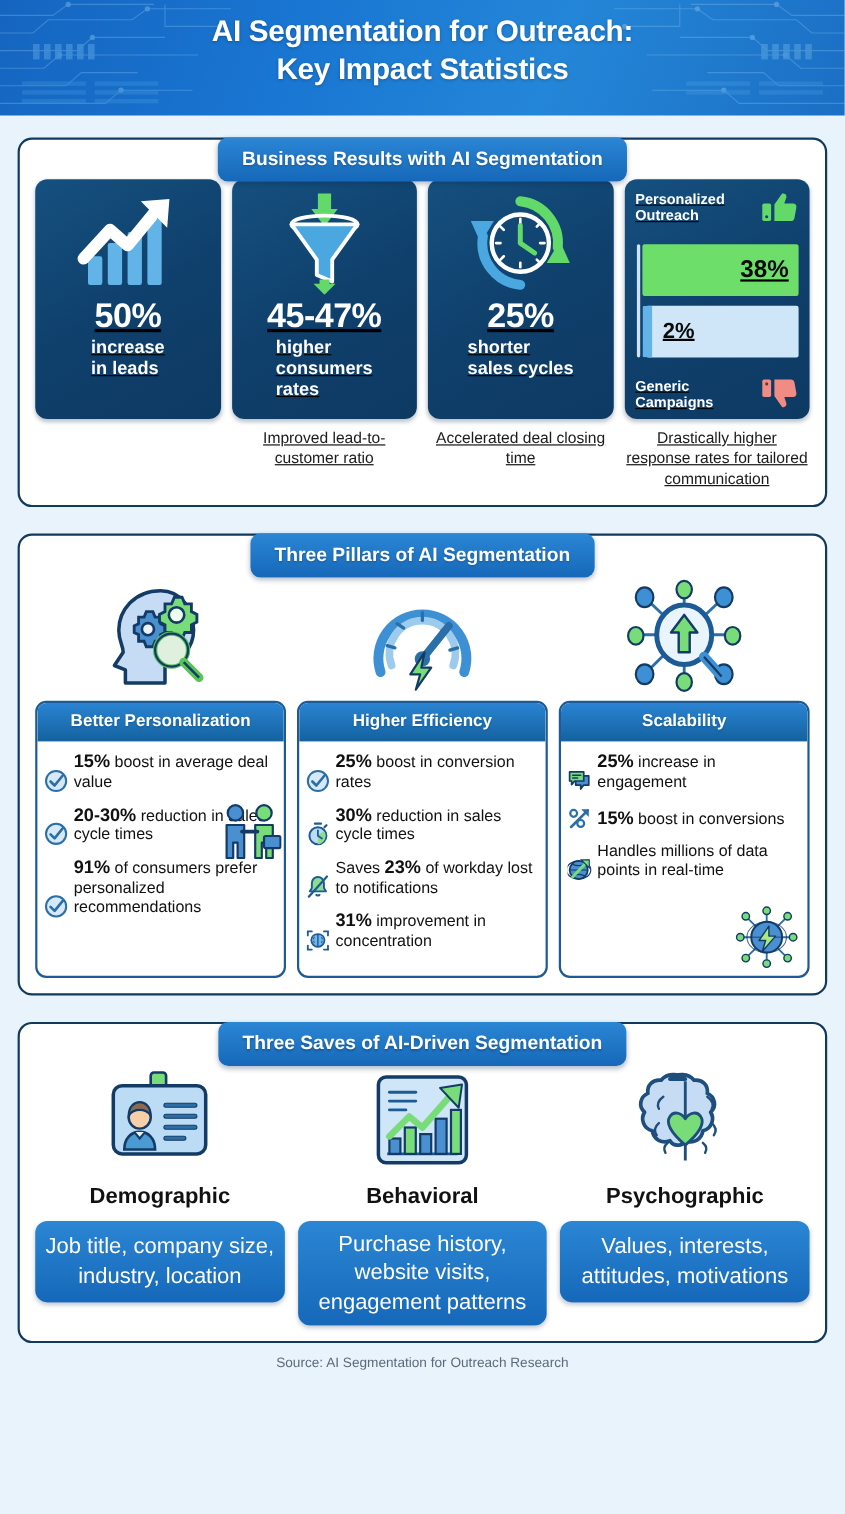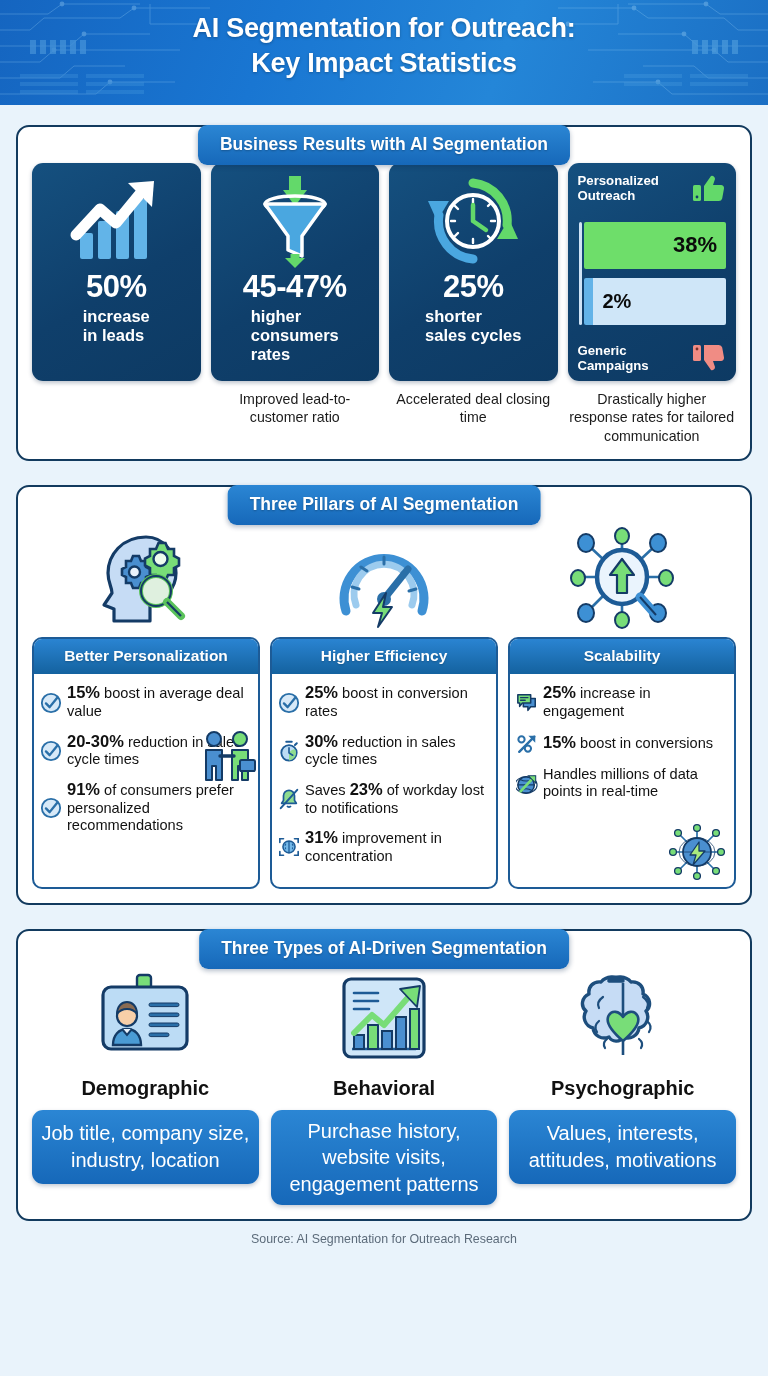--- a/index.html
+++ b/index.html
@@ -51,21 +51,21 @@
   .panel {
     background: #fff;
     border: 2px solid #123a5e;
     border-radius: 13px;
     margin-top: 20px;
     padding: 36px 14px 14px;
   }
 
   
   .stats-row { display: flex; gap: 10px; }
-  .stat-col { flex: 1; display: flex; flex-direction: column; align-items: center; }
+  .stat-col { flex: 1; display: flex; flex-direction: column; align-items: center; text-decoration: underline; }
   .stat-card {
     width: 100%;
     height: 218px;
     background: linear-gradient(150deg, #15507f 0%, #0f3f6b 55%, #0d3a63 100%);
     border-radius: 11px;
     display: flex;
     flex-direction: column;
     align-items: center;
     justify-content: flex-start;
     padding: 10px 6px 8px;
@@ -106,21 +106,21 @@
   .pillar { flex: 1; display: flex; flex-direction: column; }
   .pillar-icon { height: 108px; display:flex; align-items:center; justify-content:center; margin-bottom: 6px; }
   .pillar-box { border: 2px solid #1d5b96; border-radius: 10px; overflow: hidden; flex: 1;
                 display: flex; flex-direction: column; background:#fff; }
   .pillar-title {
     background: linear-gradient(180deg, #2a84d2 0%, #14629f 100%);
     color:#fff; font-size: 15.5px; font-weight: bold; text-align:center;
     padding: 8px 4px 9px; text-shadow: 0 1px 2px rgba(0,0,0,.2);
   }
   .pillar-list { padding: 9px 7px 10px 6px; position: relative; flex: 1; }
-  .li { display: flex; gap: 5px; margin-bottom: 11px; align-items: center; }
+  .li { display: flex; gap: 5px; margin-bottom: 11px; align-items: flex-end; }
   .li-icon { flex: 0 0 22px; width: 22px; height: 22px; margin-top: 1px; }
   .li-txt { font-size: 14.6px; line-height: 1.2; color:#111; }
   .li-txt b { font-weight: bold; font-size: 16.5px; }
   .deco { position: absolute; }
 
   
   .sec3 { margin-top: 24px; }
   .types { display: flex; gap: 12px; }
   .type { flex: 1; display:flex; flex-direction: column; align-items:center; }
   .type-icon { height: 104px; display:flex; align-items:center; justify-content:center; }
@@ -544,21 +544,21 @@
             </svg>
           </div>
         </div>
       </div>
 
     </div>
   </div>
 </div>
 
 <div class="section sec3">
-  <div class="section-badge">Three Types of AI-Driven Segmentation</div>
+  <div class="section-badge">Three Saves of AI-Driven Segmentation</div>
   <div class="panel">
     <div class="types">
 
       <div class="type">
         <div class="type-icon">
           <svg width="108" height="92" viewBox="0 0 108 92">
             <rect x="46" y="2" width="14" height="22" rx="3" fill="#78dd78" stroke="#143b66" stroke-width="2.4"></rect>
             <rect x="12" y="14" width="84" height="62" rx="8" fill="#bcdcf5" stroke="#143b66" stroke-width="3.2"></rect>
             <g fill="#2a6fa8" stroke="#143b66" stroke-width="1">
               <rect x="58" y="30" width="30" height="3.6" rx="1.8"></rect>

